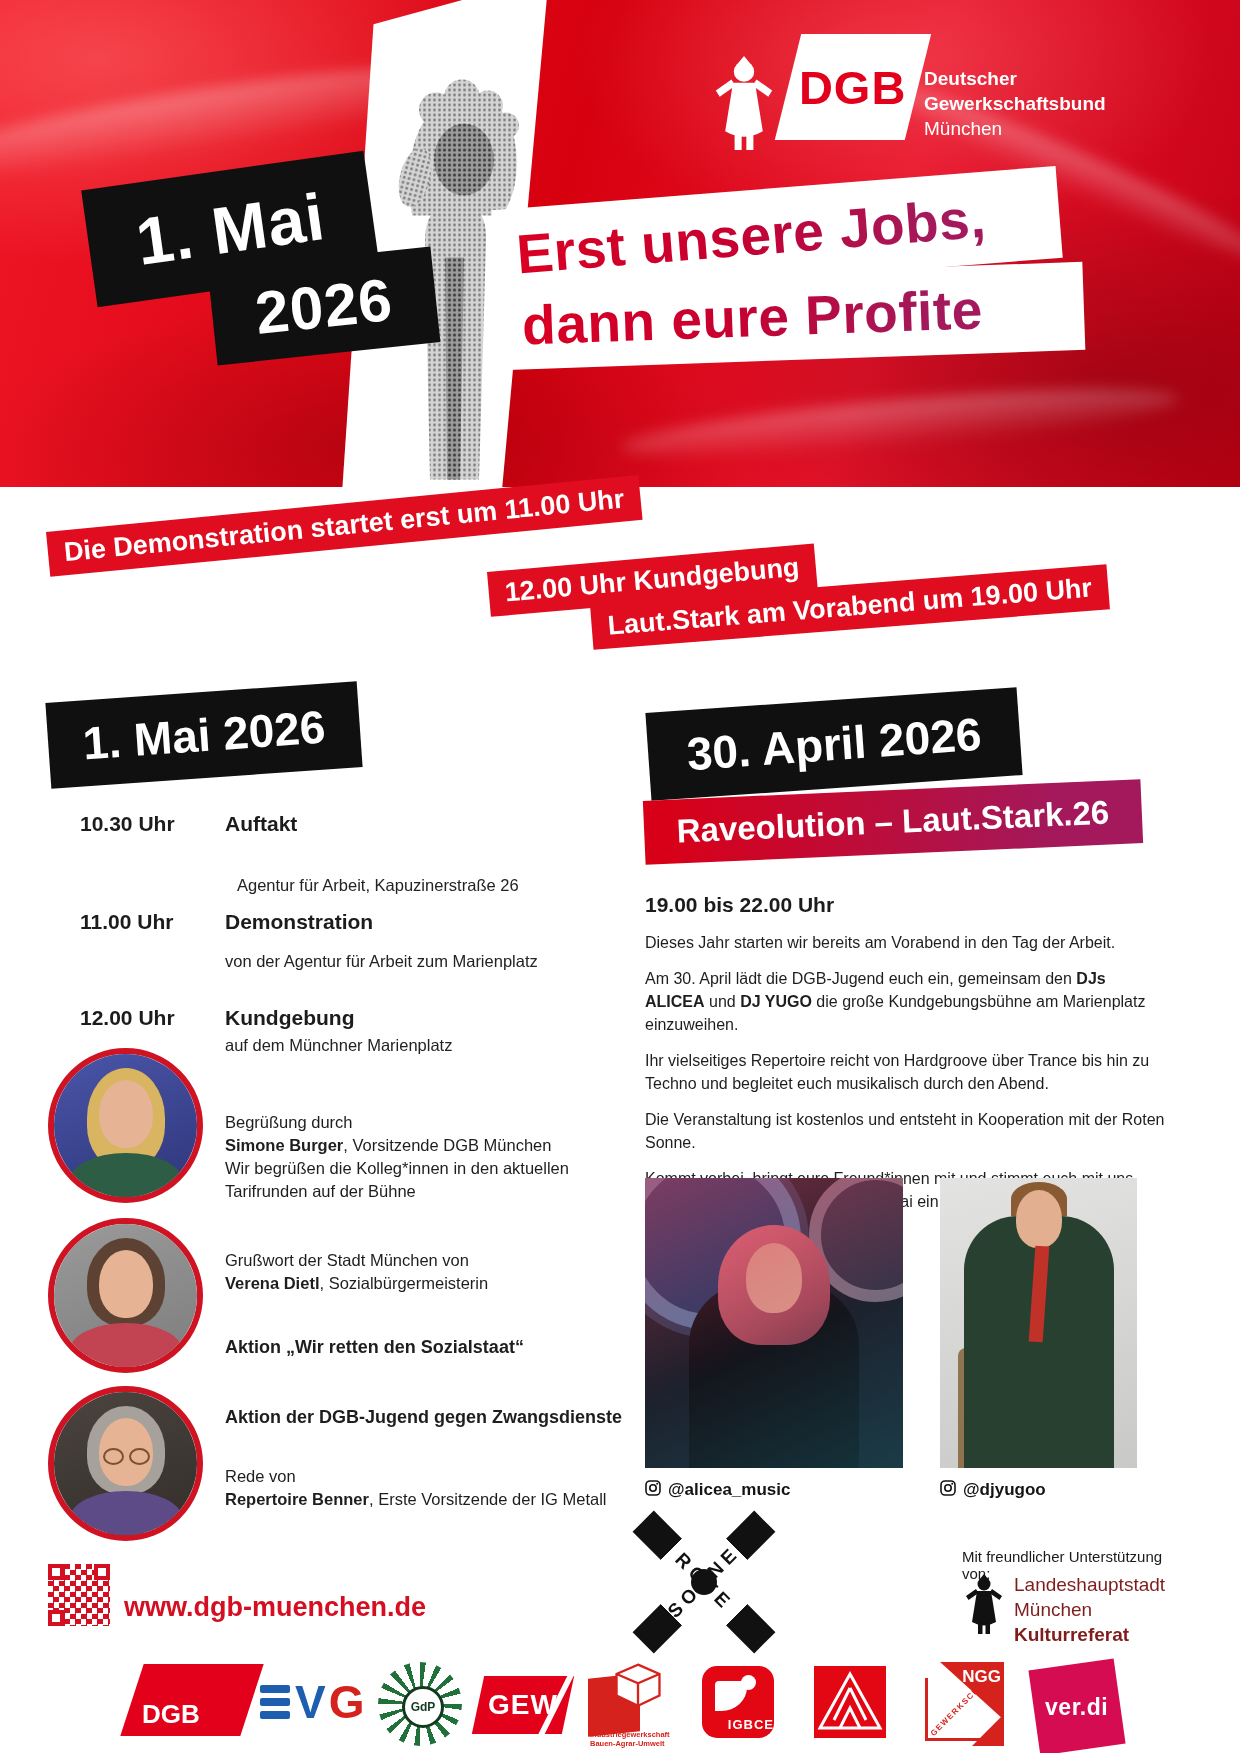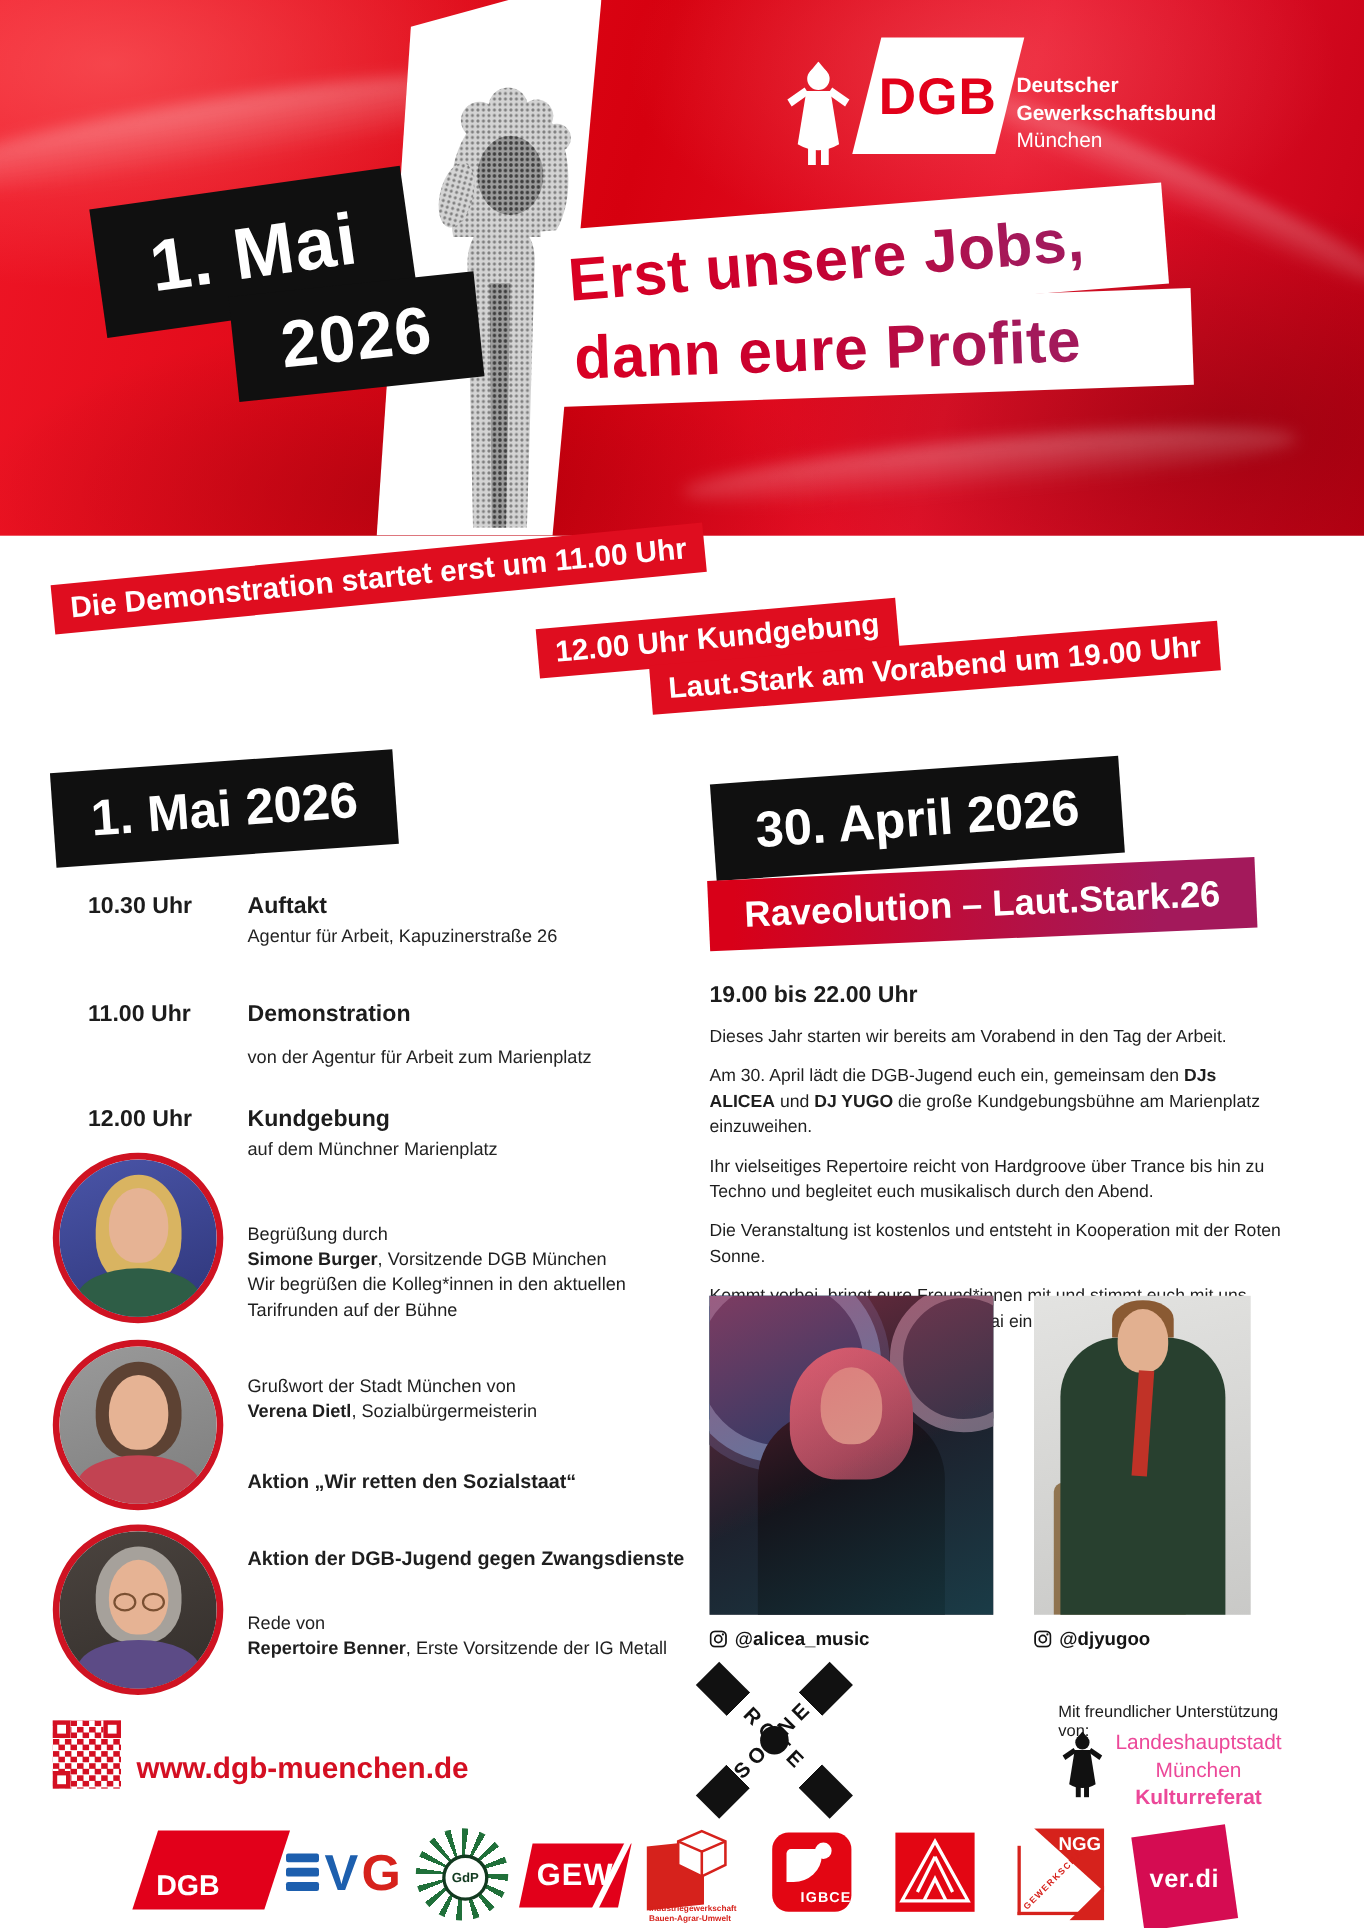--- a/index.html
+++ b/index.html
@@ -56,21 +56,21 @@
           display:flex;align-items:center;justify-content:center;white-space:nowrap;}
   .box-mai{left:48px;top:692px;width:312px;height:86px;font-size:46px;transform:rotate(-4deg);}
   .box-april{left:648px;top:700px;width:372px;height:88px;font-size:46px;transform:rotate(-4deg);}
   .box-rave{left:644px;top:790px;width:498px;height:64px;transform:rotate(-2.5deg);
             background:linear-gradient(95deg,#d80018 5%,#a3195b 82%);font-size:33px;font-weight:800;}
 
   
   .time{position:absolute;left:68px;font-weight:700;font-size:21px;margin-left:12px;}
   .sched-title{position:absolute;left:225px;font-weight:700;font-size:21px;}
   .sched-sub{position:absolute;left:225px;font-size:16.5px;color:#232323;}
-  .t1{top:812px;}.s1t{top:812px;}.s1s{top:842px;}
+  .t1{top:812px;}.s1t{top:812px;}.s1s{top:876px;margin-left:12px;}
   .t2{top:910px;}.s2t{top:910px;}.s2s{top:940px;margin-top:12px;}
   .t3{top:1006px;}.s3t{top:1006px;}.s3s{top:1036px;}
 
   .portrait{position:absolute;left:48px;width:143px;height:143px;border:6px solid #cf1322;
             border-radius:50%;overflow:hidden;}
   .pt1{top:1048px;}.pt2{top:1218px;}.pt3{top:1386px;}
   .ph-bg{position:absolute;inset:0;}
   .pt1 .ph-bg{background:linear-gradient(160deg,#4a55a8,#2e3579);}
   .pt2 .ph-bg{background:linear-gradient(160deg,#9a9a9a,#7d7d7d);}
   .pt3 .ph-bg{background:linear-gradient(160deg,#4b443f,#332e2b);}
@@ -128,35 +128,35 @@
           border-radius:54px 54px 0 0;background:#28402f;}
   .dj2-face{position:absolute;left:50%;top:-26px;width:46px;height:58px;margin-left:-23px;
           border-radius:50% 50% 45% 45%;background:#e2b090;}
   .dj2-hair{position:absolute;left:50%;top:-34px;width:56px;height:34px;margin-left:-28px;
           border-radius:50% 50% 0 0;background:#8a5a33;}
   .dj2-tie{position:absolute;left:50%;top:30px;width:14px;height:96px;margin-left:-7px;
           background:#c03227;transform:rotate(4deg);}
   .dj2-chair{position:absolute;left:18px;bottom:0;width:120px;height:120px;background:rgba(122,84,38,.75);
           border-radius:8px 8px 0 0;}
 
-  .cap{position:absolute;top:1480px;font-weight:700;font-size:17px;display:flex;align-items:center;gap:7px;color:#141414;text-decoration:none;}
+  .cap{position:absolute;top:1480px;font-weight:700;font-size:17px;display:flex;align-items:flex-start;gap:7px;color:#141414;text-decoration:none;}
   .cap1{left:645px;} .cap2{left:940px;}
 
   .sonne{position:absolute;left:640px;top:1518px;width:128px;height:128px;}
   .sx{position:absolute;left:50%;top:50%;width:172px;height:30px;margin:-15px 0 0 -86px;
       background:linear-gradient(90deg,#111 0 23%,transparent 23% 77%,#111 77%);}
   .sx1{transform:rotate(45deg);} .sx2{transform:rotate(-45deg);}
   .sword{position:absolute;left:50%;top:50%;font-weight:800;font-size:19px;letter-spacing:5px;color:#111;white-space:nowrap;}
   .sw1{transform:translate(-50%,-50%) rotate(45deg);}
   .sw2{transform:translate(-50%,-50%) rotate(-45deg);}
   .sdot{position:absolute;left:50%;top:50%;width:26px;height:26px;margin:-13px 0 0 -13px;background:#111;border-radius:50%;}
 
   .sp-intro{position:absolute;left:962px;top:1548px;width:220px;font-size:15px;color:#1a1a1a;}
   .sp-kindl{position:absolute;left:964px;top:1574px;width:40px;height:60px;}
-  .sp-lines{position:absolute;left:1014px;top:1572px;font-size:19px;line-height:25px;color:#ec4899;text-align:center;}
+  .sp-lines{position:absolute;left:1014px;top:1572px;font-size:19px;line-height:25px;color:#7f1d1d;}
   .sp-lines .bold{font-weight:700;}
 
   
   .logo{position:absolute;}
   .lg-dgb{left:132px;top:1664px;width:120px;height:72px;}
   .dgb-skew{position:absolute;inset:0;background:#e2001a;transform:skewX(-18deg);}
   .dgb-skew-label{position:absolute;left:10px;bottom:6px;color:#fff;font-weight:800;font-size:26px;}
   .lg-evg{left:260px;top:1678px;display:flex;align-items:center;gap:3px;height:48px;}
   .evg-e{display:flex;flex-direction:column;gap:5px;margin-right:2px;}
   .evg-e i{width:30px;height:8px;background:#1d5fae;border-radius:2px;}

